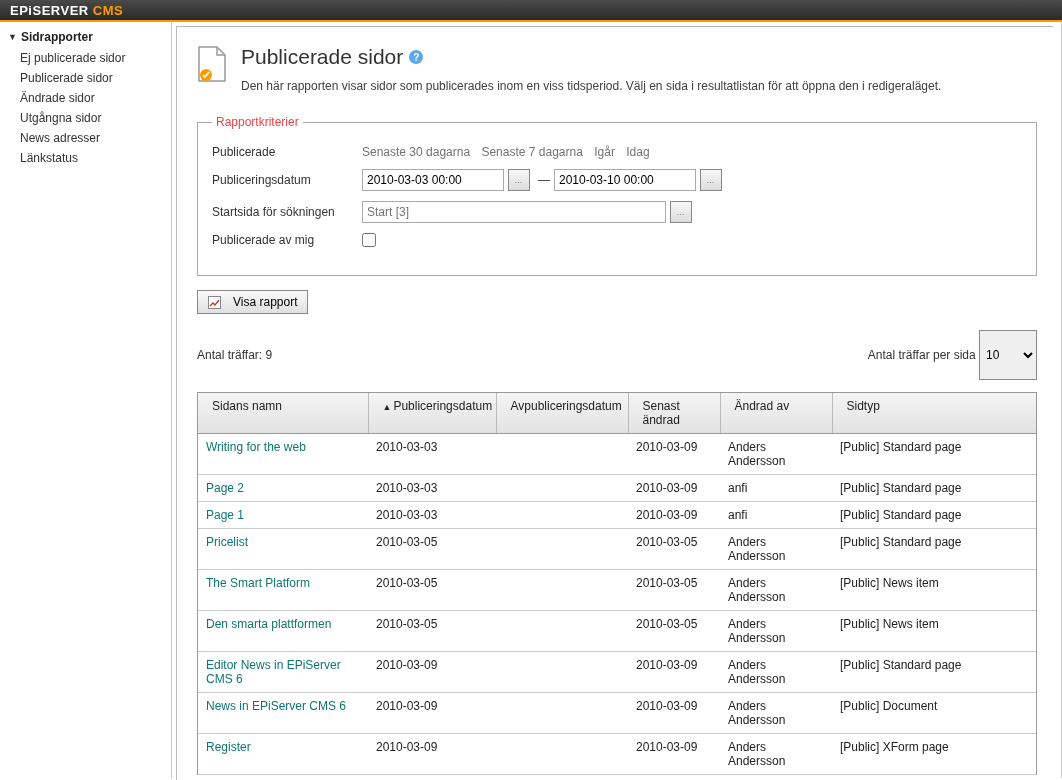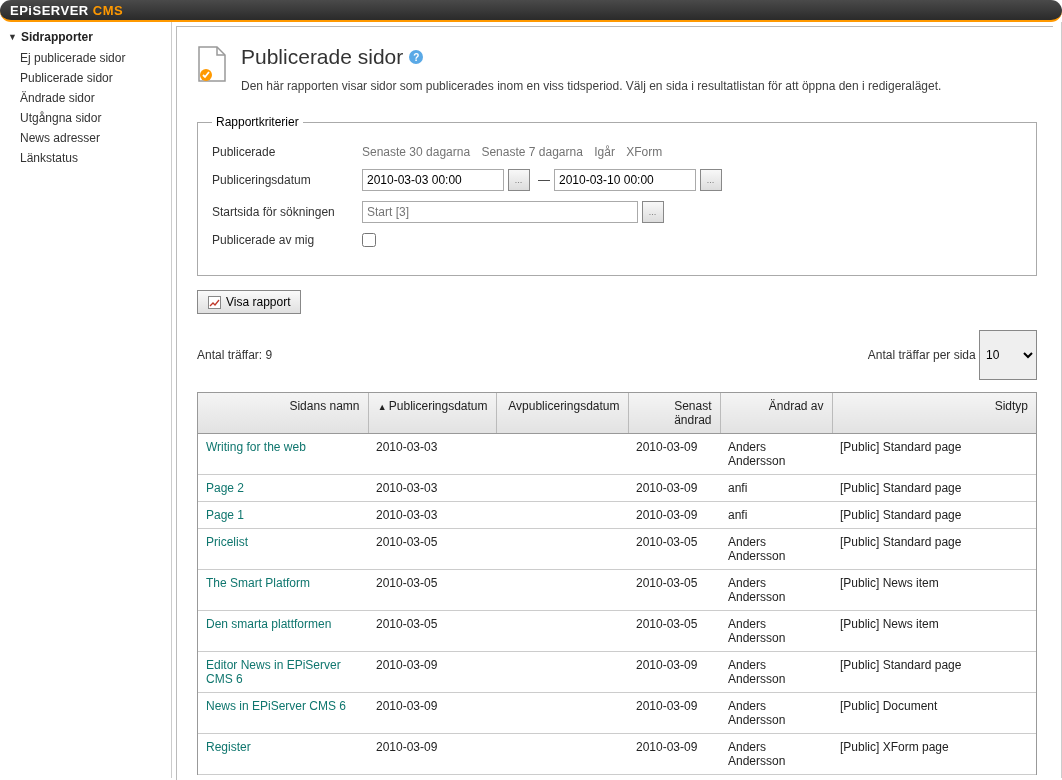--- a/index.html
+++ b/index.html
@@ -12,21 +12,20 @@
   height: 780px;
   overflow: hidden;
 }
 .topbar {
   height: 22px;
   background: linear-gradient(to bottom, #4a4a4a 0%, #2a2a2a 100%);
   border-bottom: 2px solid #f90;
   display: flex;
   align-items: center;
   padding: 0 10px;
-  border-radius: 11px;
 }
 .topbar-logo {
   color: #fff;
   font-size: 13px;
   font-weight: 700;
   letter-spacing: 0.5px;
 }
 .topbar-logo .cms { color: #f90; }
 .layout { display: flex; height: calc(780px - 24px); }
 .sidebar {
@@ -79,64 +78,64 @@
   background: #5aa9e6; color: #fff; font-size: 10px; font-weight: 700;
   display: inline-flex; align-items: center; justify-content: center;
   cursor: pointer;
 }
 .page-desc { margin-top: 8px; color: #404040; line-height: 1.5; max-width: 740px; }
 fieldset.criteria {
   border: 1px solid #aaa;
   margin: 0 10px 14px 10px;
   padding: 16px 14px 18px 14px;
 }
-fieldset.criteria legend { padding: 0 4px; color: #000000; }
+fieldset.criteria legend { padding: 0 4px; color: #ef4444; }
 .crit-row { display: flex; align-items: center; margin-bottom: 10px; }
 .crit-label { width: 150px; color: #333; }
 .crit-links a { color: #737373; text-decoration: none; margin-right: 8px; cursor: pointer; }
 .date-input {
   width: 142px; height: 22px; padding: 2px 4px;
   border: 1px solid #aaa; font-family: inherit; font-size: 12px;
 }
 .picker-btn {
   width: 22px; height: 22px;
   border: 1px solid #888; background: linear-gradient(#f8f8f8,#ddd);
   display: inline-flex; align-items: center; justify-content: center;
   cursor: pointer; margin: 0 4px;
   font-size: 8px; color: #444; letter-spacing: 1px;
 }
 .dash { margin: 0 4px; }
 .start-input {
-  width: 276px; height: 22px; border: 1px solid #aaa; padding: 2px 4px;
+  width: 304px; height: 22px; border: 1px solid #aaa; padding: 2px 4px;
   font-family: inherit; font-size: 12px; color: #888;
 }
 .checkbox { width: 14px; height: 14px; }
 .show-report-btn {
   margin-left: 10px; margin-bottom: 16px;
   background: linear-gradient(#fafafa,#e0e0e0);
   border: 1px solid #888; padding: 4px 10px;
-  cursor: pointer; display: inline-flex; align-items: center; gap: 5px;
+  cursor: pointer; display: inline-flex; align-items: center; gap: 12px;
   font-family: inherit; font-size: 12px;
 }
 .show-report-btn .icon {
   width: 13px; height: 13px;
 }
 .stats-row {
   margin: 0 10px 12px 10px;
   display: flex; justify-content: space-between; align-items: center;
   color: #333;
 }
 .per-page select { border: 1px solid #888; padding: 16px 2px; font-family: inherit; font-size: 12px; width: 58px; }
 .table-wrap { margin: 0 10px; border: 1px solid #999; border-bottom: none; }
 table.results { width: 100%; border-collapse: collapse; table-layout: fixed; }
 table.results th {
   background: linear-gradient(#f4f4f4,#e2e2e2);
   border-bottom: 1px solid #999;
   border-right: 1px solid #bbb;
-  text-align: right; padding: 6px 8px; font-weight: 400; color: #222;
+  text-align: left; padding: 6px 14px; font-weight: 400; color: #222;
   vertical-align: top;
 }
 table.results th:last-child { border-right: none; }
 table.results td {
   border-bottom: 1px solid #ccc;
   padding: 6px 8px; vertical-align: top; color: #222;
 }
 table.results td a { color: #0f766e; text-decoration: none; cursor: pointer; }
 .sort-ind { font-size: 9px; margin-right: 2px; }
 .rightbar-stub {
@@ -189,21 +188,21 @@
 
       <fieldset class="criteria">
         <legend>Rapportkriterier</legend>
 
         <div class="crit-row">
           <div class="crit-label">Publicerade</div>
           <div class="crit-links">
             <a>Senaste 30 dagarna</a>
             <a>Senaste 7 dagarna</a>
             <a>Igår</a>
-            <a>XForm</a>
+            <a>Idag</a>
           </div>
         </div>
 
         <div class="crit-row">
           <div class="crit-label">Publiceringsdatum</div>
           <input class="date-input" value="2010-03-03 00:00" style="">
           <span class="picker-btn">…</span>
           <span class="dash">—</span>
           <input class="date-input" value="2010-03-10 00:00" style="">
           <span class="picker-btn">…</span>

